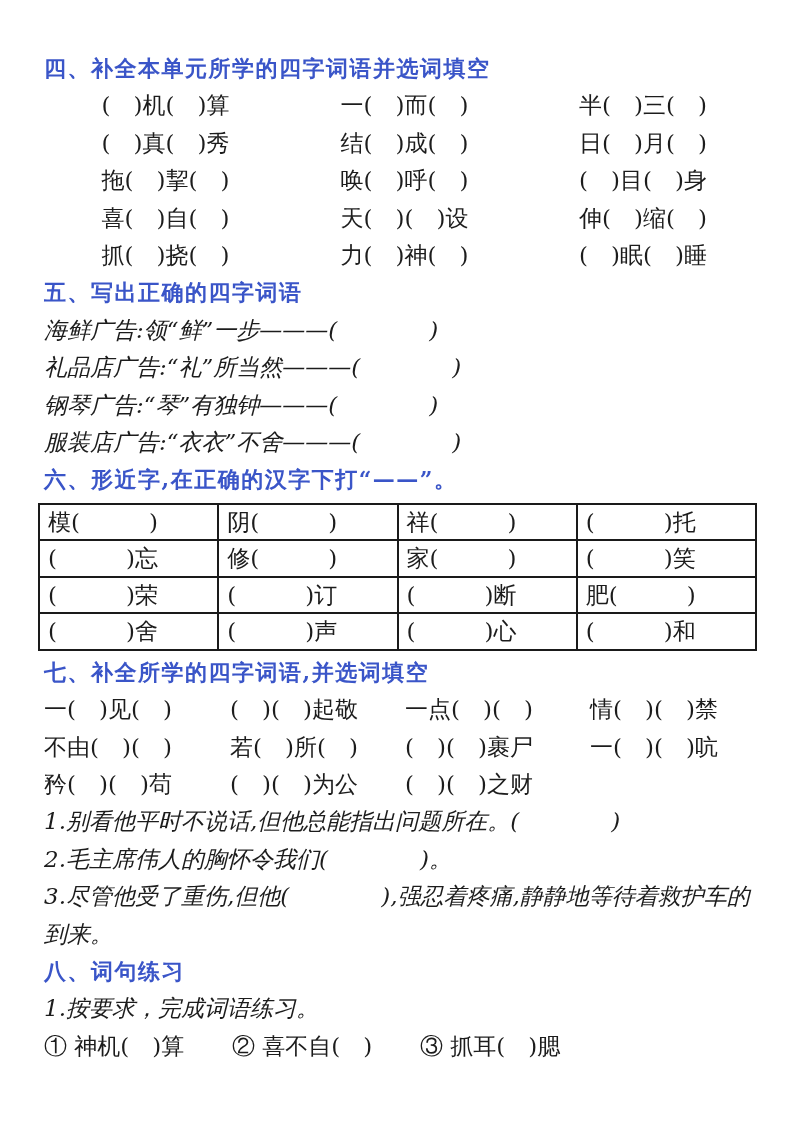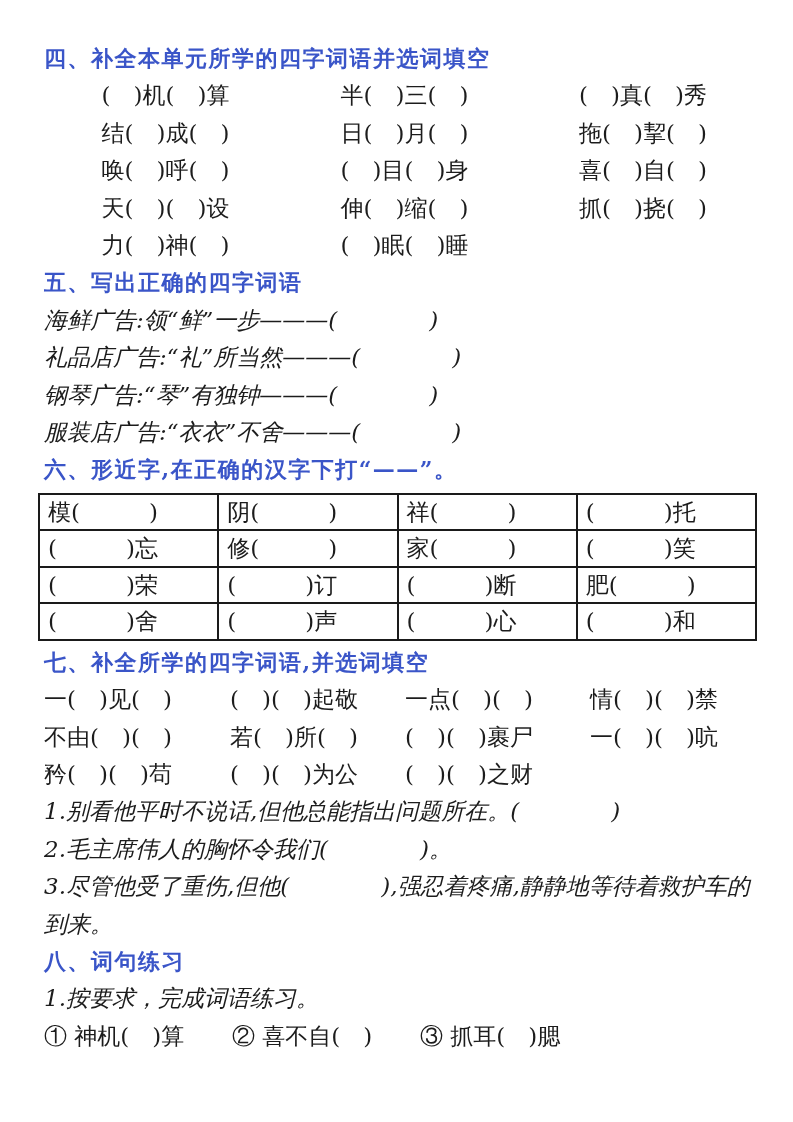--- a/index.html
+++ b/index.html
@@ -6,21 +6,21 @@
   .page{
     position:relative;
     width:793px;height:1122px;
     background:#ffffff;
     overflow:hidden;
     font-family:"DejaVu Serif","Liberation Serif",serif;
     color:#1c1c1c;
   }
   .content{
     position:absolute;
-    left:44px;top:40px;
+    left:44px;top:50px;
     width:720px;
   }
   .heading{
     color:#3a55c8;
     font-size:22px;
     line-height:37.4px;
     font-weight:bold;
     letter-spacing:1.5px;
     white-space:pre-wrap;
   }
@@ -68,20 +68,21 @@
 </style>
 </head>
 <body>
 
 <div class="page">
   <div class="content">
 
     <div class="heading">四、补全本单元所学的四字词语并选词填空</div>
     <div class="grid3">
       <span class="cell">(　)机(　)算</span>
+      <span class="cell">一(　)而(　)</span>
       <span class="cell">半(　)三(　)</span>
       <span class="cell">(　)真(　)秀</span>
       <span class="cell">结(　)成(　)</span>
       <span class="cell">日(　)月(　)</span>
       <span class="cell">拖(　)挈(　)</span>
       <span class="cell">唤(　)呼(　)</span>
       <span class="cell">(　)目(　)身</span>
       <span class="cell">喜(　)自(　)</span>
       <span class="cell">天(　)(　)设</span>
       <span class="cell">伸(　)缩(　)</span>

